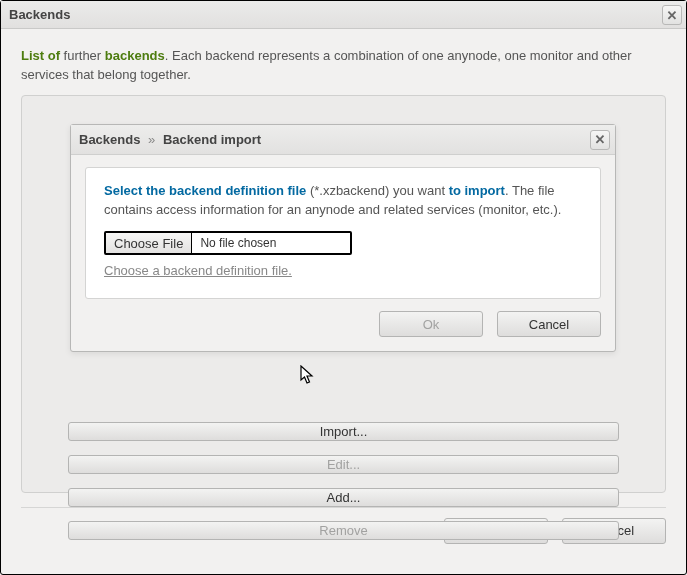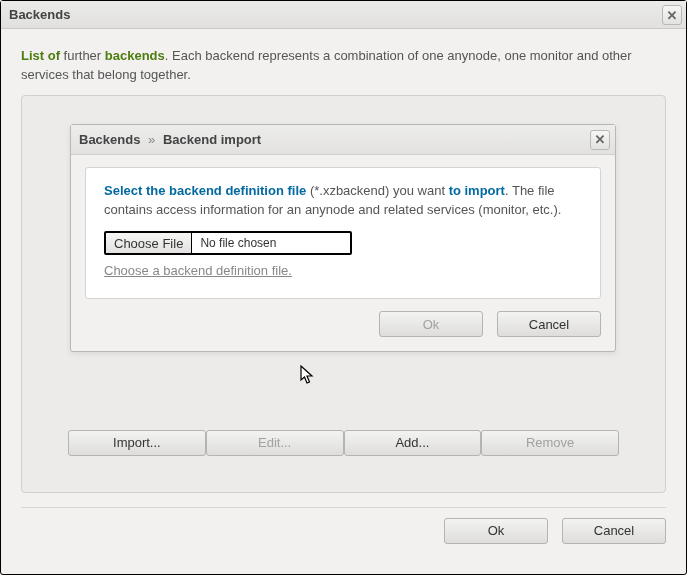--- a/index.html
+++ b/index.html
@@ -75,21 +75,23 @@
     height: 398px;
     position: relative;
   }
 
   .list-area {
     height: 302px;
   }
 
   .button-row {
     display: flex;
-    margin-top: 10px;
+    gap: 14px;
+    margin-top: 2px;
+    flex-direction: column;
   }
   .button-row button {
     flex: 1 1 0;
   }
 
   button.btn {
     height: 26px;
     background: linear-gradient(#f3f3f2, #dedddc);
     border: 1px solid #b4b4b3;
     border-radius: 3px;

